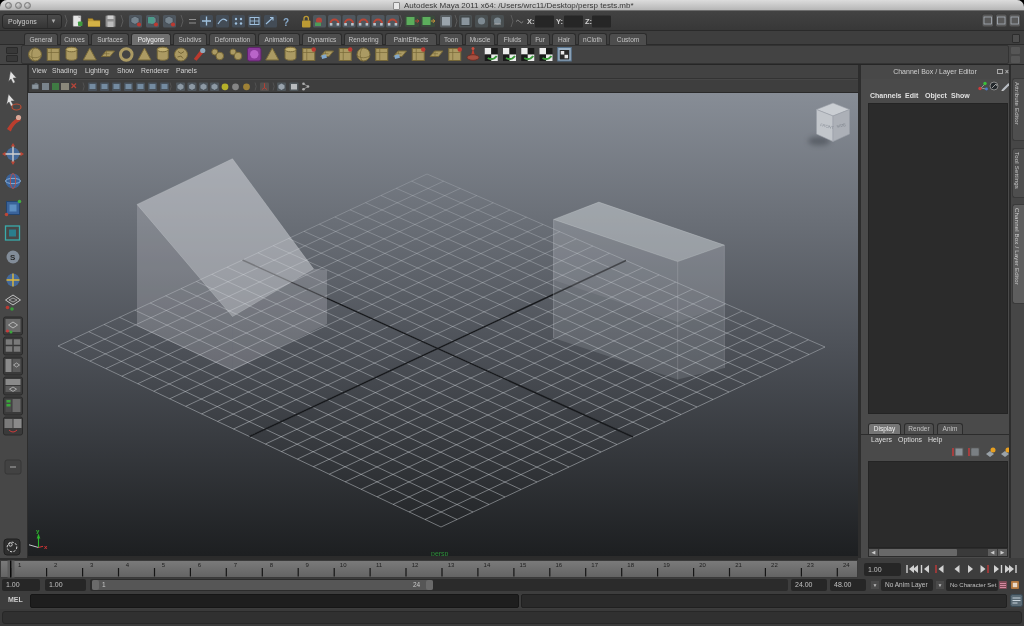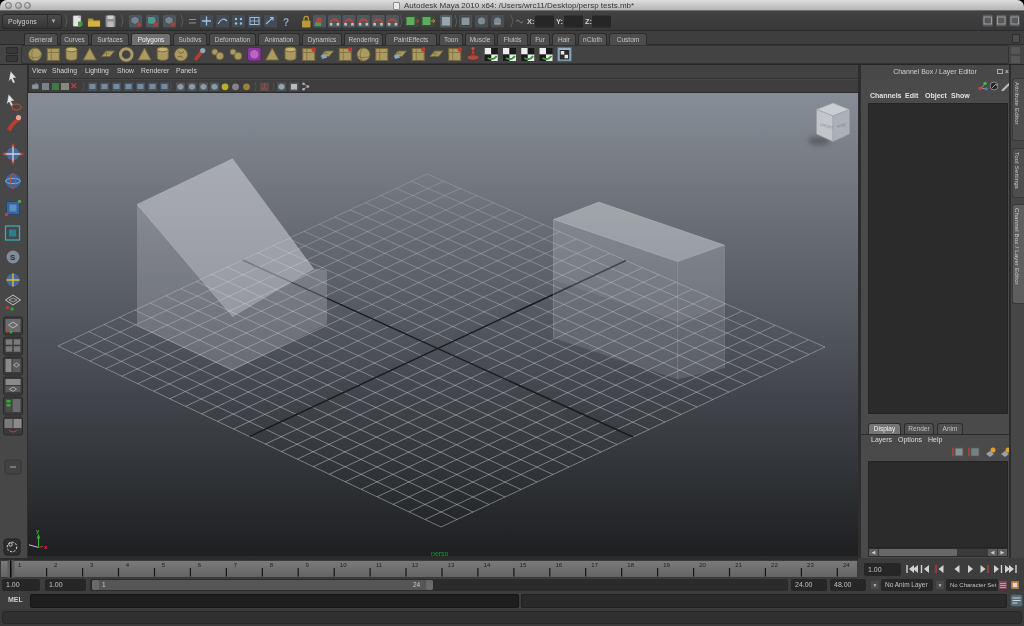--- a/index.html
+++ b/index.html
@@ -6,21 +6,21 @@
 .win{position:absolute;left:0;top:0;width:1024px;height:626px;border-radius:7px 7px 0 0;overflow:hidden;background:#3b3b3b;}
 .field{background:#262626;border-radius:2px;color:#c0c0c0;font-size:7px;line-height:12px;padding-left:4px;}
 .vtxt{writing-mode:vertical-rl;font-size:6px;color:#cccccc;letter-spacing:0.2px;}
 </style></head><body>
 <div class="win">
 <div class="abs" style="left:0;top:0;width:1024px;height:11px;background:linear-gradient(#dcdcdc,#b6b6b6);border-bottom:1px solid #6d6d6d">
  <div class="abs" style="left:5px;top:2px;width:7px;height:7px;border-radius:50%;background:radial-gradient(circle at 35% 30%,#d4d4d4,#8e8e8e);border:0.5px solid #787878"></div>
  <div class="abs" style="left:14.5px;top:2px;width:7px;height:7px;border-radius:50%;background:radial-gradient(circle at 35% 30%,#d4d4d4,#8e8e8e);border:0.5px solid #787878"></div>
  <div class="abs" style="left:24px;top:2px;width:7px;height:7px;border-radius:50%;background:radial-gradient(circle at 35% 30%,#d4d4d4,#8e8e8e);border:0.5px solid #787878"></div>
  <div class="abs" style="left:393px;top:1.5px;width:7px;height:8px;background:#e8e8e8;border:0.5px solid #8a8a8a;border-radius:1px"></div>
- <div class="abs" style="left:404px;top:1px;font-size:8px;color:#363636;white-space:nowrap">Autodesk Maya 2010 x64: /Users/wrc11/Desktop/persp tests.mb*</div>
+ <div class="abs" style="left:404px;top:1px;font-size:8px;color:#363636;white-space:nowrap">Autodesk Maya 2011 x64: /Users/wrc11/Desktop/persp tests.mb*</div>
 </div>
 
 <div class="abs" style="left:0;top:11px;width:1024px;height:20px;background:linear-gradient(#424242,#383838);border-bottom:1px solid #2a2a2a"></div>
 <div class="abs" style="left:2px;top:14px;width:60px;height:15px;background:linear-gradient(#4a4a4a,#353535);border:1px solid #282828;border-radius:3px;color:#cccccc;font-size:7px;line-height:13px;padding-left:5px">Polygons<span class="abs" style="right:2px;top:0;width:12px;height:13px;border-left:1px solid #2e2e2e;color:#aaa;font-size:6px;text-align:center;line-height:13px">▼</span></div>
 <svg class="abs" style="left:0;top:11px" width="1024" height="20">
 <path d="M65 4 l2 6 l-2 6" stroke="#5a5a5a" fill="none" stroke-width="1"></path>
       <rect x="73" y="4.5" width="8" height="11" rx="1" fill="#e4e4e4" stroke="#6f6f6f" stroke-width="0.6"></rect>
       <path d="M78.5 4.5 l2.5 2.5 l-2.5 0 z" fill="#aeaeae"></path>
       <rect x="78" y="10.5" width="4.5" height="4.5" fill="#3f9a3f" rx="0.8"></rect>
       <path d="M88 7.5 h4.5 l1.3 1.8 h6.2 v6.2 h-12 z" fill="#bd9a37" stroke="#7d621c" stroke-width="0.6"></path>

